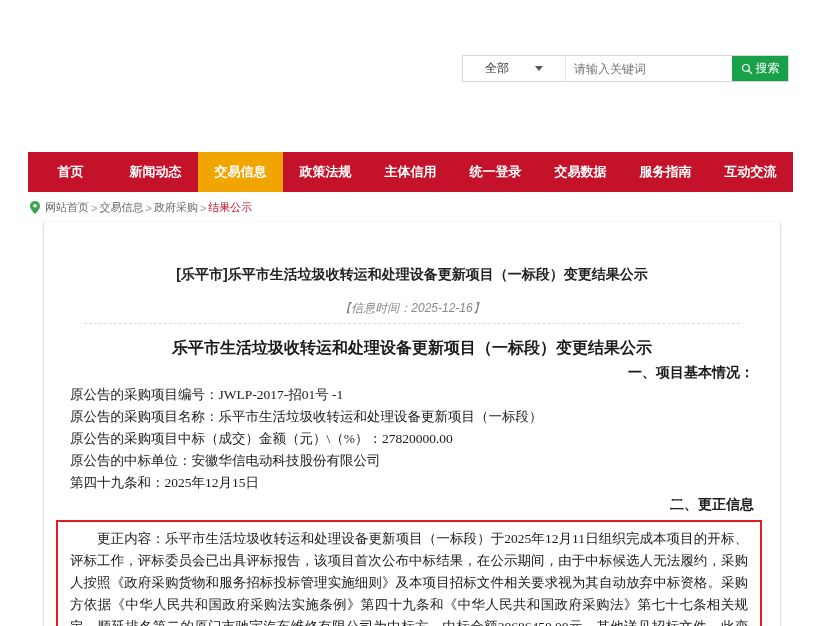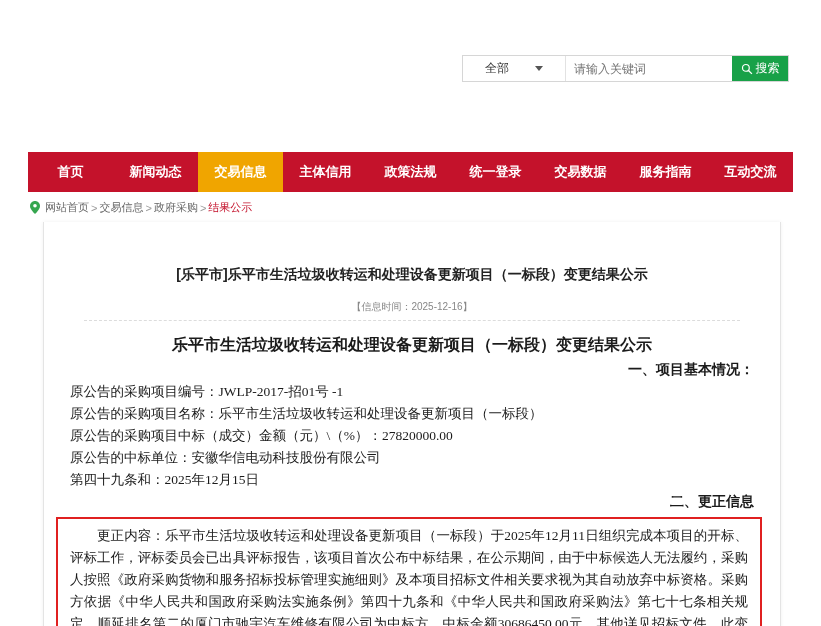--- a/index.html
+++ b/index.html
@@ -222,24 +222,25 @@
   .card-title {
     text-align: center;
     font-size: 14px;
     font-weight: bold;
     color: #222;
     padding: 42px 40px 0 40px;
     line-height: 20px;
   }
   .card-meta {
     text-align: center;
-    font-size: 10px;
+    font-size: 12px;
     color: #888;
     margin-top: 16px;
     padding-bottom: 6px;
+    font-style: italic;
   }
   .meta-divider {
     margin: 0 40px;
     border-bottom: 1px dashed #dcdcdc;
   }
   .doc {
     padding: 12px 26px 10px 26px;
     font-family: "Liberation Serif", serif;
     font-size: 13.5px;
     color: #1b1b1b;
@@ -295,22 +296,22 @@
         <line x1="10" y1="10" x2="14.5" y2="14.5" stroke="#ffffff" stroke-width="1.8"></line>
       </svg>
       <span>搜索</span>
     </button>
   </div>
 
   <div class="nav">
     <div class="nav-item">首页</div>
     <div class="nav-item">新闻动态</div>
     <div class="nav-item active">交易信息</div>
+    <div class="nav-item">政策法规</div>
     <div class="nav-item">主体信用</div>
-    <div class="nav-item">政策法规</div>
     <div class="nav-item">统一登录</div>
     <div class="nav-item">交易数据</div>
     <div class="nav-item">服务指南</div>
     <div class="nav-item">互动交流</div>
   </div>
 
   <div class="breadcrumb">
     <svg class="pin-icon" viewBox="0 0 10 13">
       <path d="M5 0 C2.2 0 0 2.2 0 5 C0 8.6 5 13 5 13 C5 13 10 8.6 10 5 C10 2.2 7.8 0 5 0 Z" fill="#36a64f"></path>
       <circle cx="5" cy="4.8" r="1.8" fill="#ffffff"></circle>

